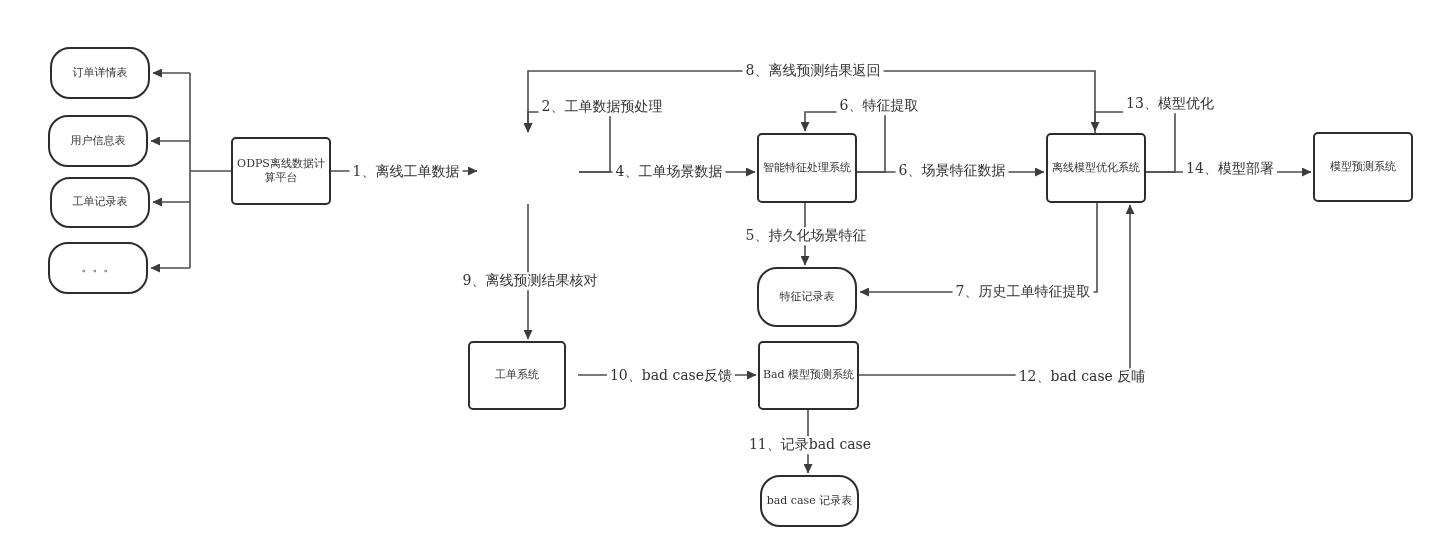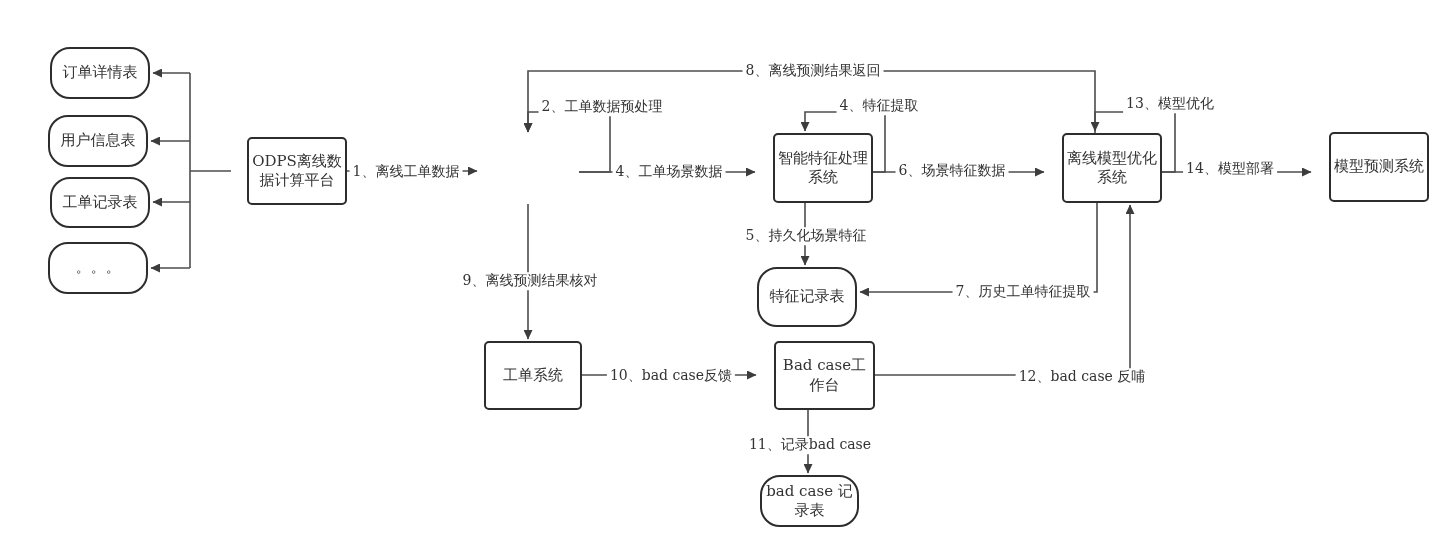--- a/index.html
+++ b/index.html
@@ -21,24 +21,24 @@
   svg.wires{position:absolute;left:0;top:0;z-index:1;}
   .wire{stroke:var(--line);stroke-width:1.6;fill:none;}
   .arrowhead{fill:#3c3c3c;}
   .node{
     position:absolute;z-index:2;
     display:flex;align-items:center;justify-content:center;
     text-align:center;
     background:var(--node-fill);
     border:2px solid var(--node-border);
     box-sizing:border-box;
-    font-size:15px;line-height:1.3;
+    font-size:11px;line-height:1.3;
     padding:2px;
   }
-  .proc{border-radius:5px;margin-left:16px;}
+  .proc{border-radius:5px;}
   .data{border-radius:20px;}
   .elabel{
     position:absolute;z-index:3;
     transform:translate(-50%,-50%);
     background:var(--bg);
     padding:0 3px;
     font-size:14px;line-height:1.25;
     white-space:nowrap;
   }
 </style>
@@ -103,30 +103,30 @@
       <span>离线模型优化系统</span>
     </div>
 
   <div class="node data" style="left:757px;top:267px;width:100px;height:60px">
       <span>特征记录表</span>
     </div>
   <div class="node proc" style="left:468px;top:341px;width:98px;height:69px">
       <span>工单系统</span>
     </div>
   <div class="node proc" style="left:758px;top:341px;width:101px;height:69px">
-      <span>Bad case工作台</span>
+      <span>Bad 模型预测系统</span>
     </div>
   <div class="node data" style="left:760px;top:475px;width:99px;height:52px">
       <span>bad case 记录表</span>
     </div>
 
   <div class="elabel" style="left:406px;top:172px">1、离线工单数据</div>
   <div class="elabel" style="left:602px;top:107px">2、工单数据预处理</div>
   <div class="elabel" style="left:669px;top:172px">4、工单场景数据</div>
-  <div class="elabel" style="left:879px;top:106px">4、特征提取</div>
+  <div class="elabel" style="left:879px;top:106px">6、特征提取</div>
   <div class="elabel" style="left:806px;top:236px">5、持久化场景特征</div>
   <div class="elabel" style="left:952px;top:171px">6、场景特征数据</div>
   <div class="elabel" style="left:1023px;top:292px">7、历史工单特征提取</div>
   <div class="elabel" style="left:813px;top:71px">8、离线预测结果返回</div>
   <div class="elabel" style="left:530px;top:281px">9、离线预测结果核对</div>
   <div class="elabel" style="left:671px;top:376px">10、bad case反馈</div>
   <div class="elabel" style="left:810px;top:445px">11、记录bad case</div>
   <div class="elabel" style="left:1082px;top:377px">12、bad case 反哺</div>
   <div class="elabel" style="left:1170px;top:104px">13、模型优化</div>
   <div class="elabel" style="left:1230px;top:169px">14、模型部署</div>

